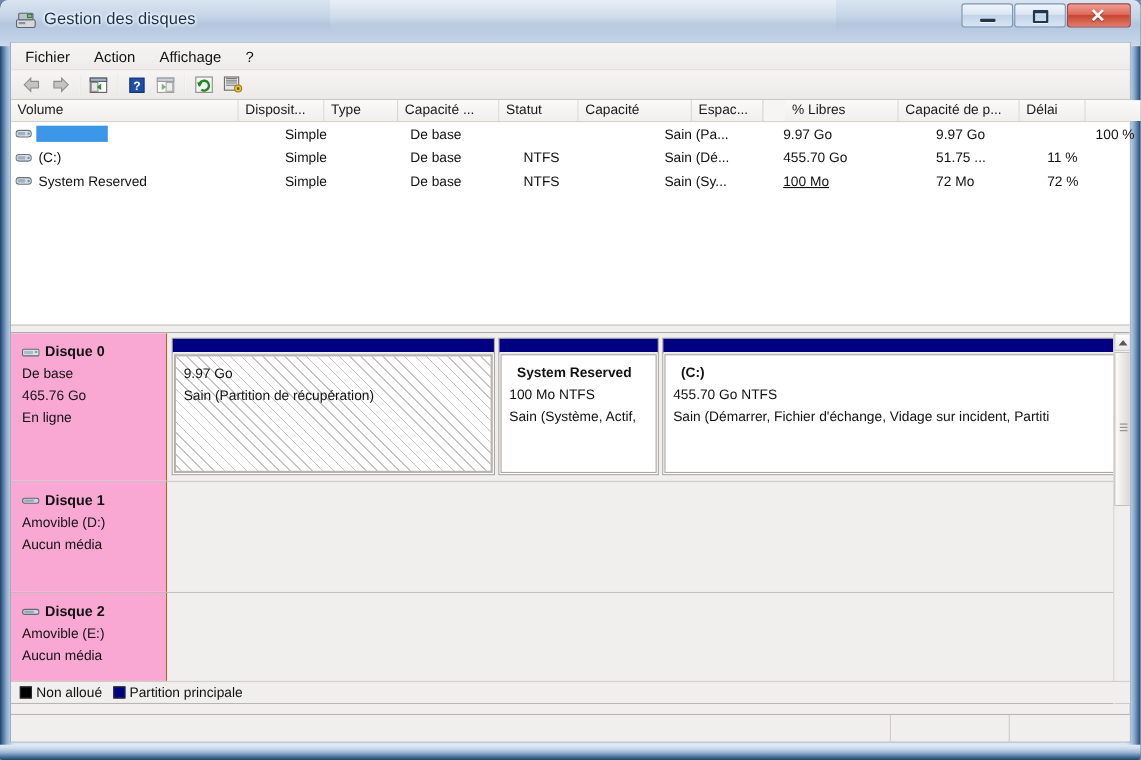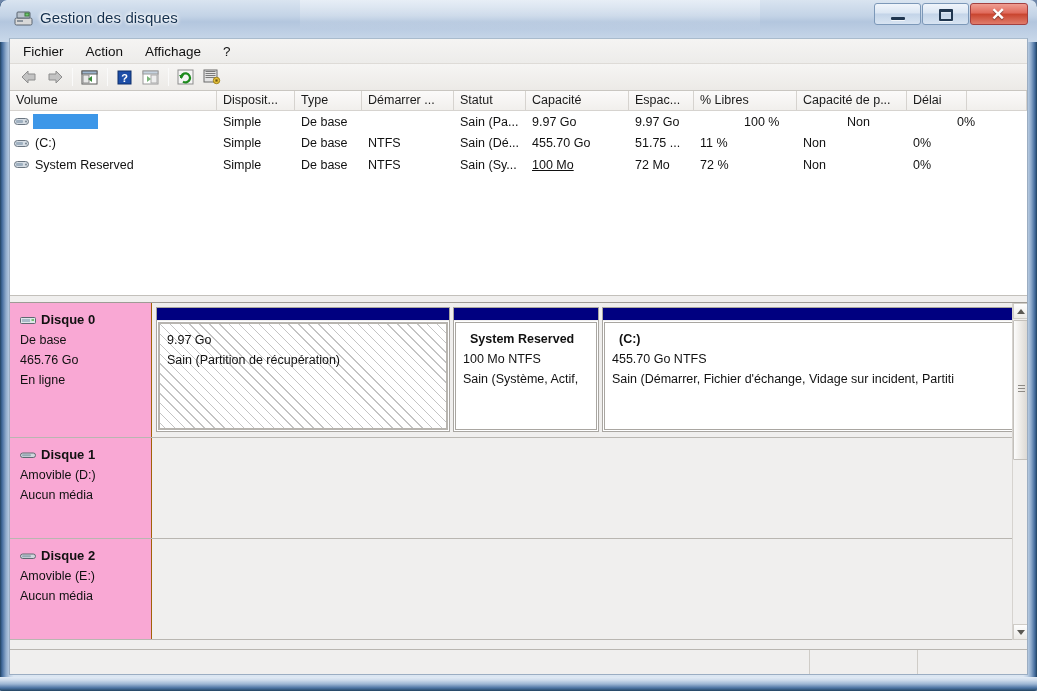--- a/index.html
+++ b/index.html
@@ -118,21 +118,21 @@
     background: #fff; border-bottom: 1px solid #fff;
   }
   #list-header { display: flex; height: 20px; background: #f6f5f3;
     border-bottom: 1px solid #d6d3cf; }
   .hcell {
     font-size: 12.5px; color: #1a1a1a; padding: 2px 0 0 6px;
     border-right: 1px solid #d6d3cf;
     background: linear-gradient(to bottom, #fbfafa 0%, #f1efec 100%);
     white-space: nowrap; overflow: hidden; cursor: default;
   }
-  .lrow { display: flex; height: 21.5px; align-items: center; }
+  .lrow { display: flex; height: 21.5px; align-items: center; gap: 36px; }
   .cell { font-size: 12.5px; color: #111; padding-left: 6px;
           white-space: nowrap; overflow: hidden; }
   .cell-vol { display: flex; align-items: center; padding-left: 4px; }
   .vol-icon { width: 15px; height: 11px; flex: 0 0 15px; margin-right: 4px; }
   .vol-label { font-size: 12.5px; color: #111; padding: 0 2px; }
   .vol-label.selected {
     background: #3d97e8; color: #3d97e8; min-width: 65px;
     display: inline-block; height: 15px;
   }
 
@@ -318,25 +318,25 @@
           <rect x="12.4" y="10.4" width="2.2" height="2.2" fill="#6b5510"></rect>
         </svg>
       </div>
     </div>
 
     <div id="listpane">
       <div id="list-header">
           <div class="hcell" style="width: 207px; flex: 0 0 207px;">Volume</div>
           <div class="hcell" style="width: 78px; flex: 0 0 78px;">Disposit...</div>
           <div class="hcell" style="width: 67px; flex: 0 0 67px;">Type</div>
-          <div class="hcell" style="width: 92px; flex: 0 0 92px;">Démarrer ...</div>
+          <div class="hcell" style="width: 92px; flex: 0 0 92px;">Capacité ...</div>
           <div class="hcell" style="width: 72px; flex: 0 0 72px;">Statut</div>
           <div class="hcell" style="width: 103px; flex: 0 0 103px;">Capacité</div>
           <div class="hcell" style="width: 65px; flex: 0 0 65px;">Espac...</div>
-          <div class="hcell" style="width: 103px; flex: 0 0 103px;">% Libres</div>
+          <div class="hcell" style="width: 103px; flex: 0 0 103px; margin-left: 20px;">% Libres</div>
           <div class="hcell" style="width: 110px; flex: 0 0 110px;">Capacité de p...</div>
           <div class="hcell" style="width: 60px; flex: 0 0 60px;">Délai</div>
           <div class="hcell" style="width: 60px; flex: 0 0 60px;"></div>
         </div>
       <div id="list-rows">
           <div class="lrow">
             <div class="cell cell-vol" style="width: 207px; flex: 0 0 207px;">
               <svg class="vol-icon" viewBox="0 0 15 11">
                 <rect x="0.5" y="2.5" width="14" height="6" rx="3" fill="#d6dde4" stroke="#6a7580"></rect>
                 <rect x="2" y="4" width="7" height="3" rx="1" fill="#9fb0c0"></rect>
@@ -488,20 +488,26 @@
               <div></div>
               <div></div>
           </div>
         </div>
         <div class="sb-arrow sb-down">
           <span class="sb-tri-down"></span>
         </div>
       </div>
     </div>
 
+    <div id="legend">
+        <span class="lg-swatch" style="background: rgb(0, 0, 0);"></span>
+        <span class="lg-text">Non alloué</span>
+        <span class="lg-swatch" style="background: rgb(0, 0, 128);"></span>
+        <span class="lg-text">Partition principale</span>
+      </div>
 
     <div id="statusbar">
       <div class="status-cell" style="width:800px"></div>
       <div class="status-cell" style="width:108px"></div>
       <div class="status-cell" style="flex:1;border-right:none"></div>
     </div>
 
   </div>
 </div>
 

